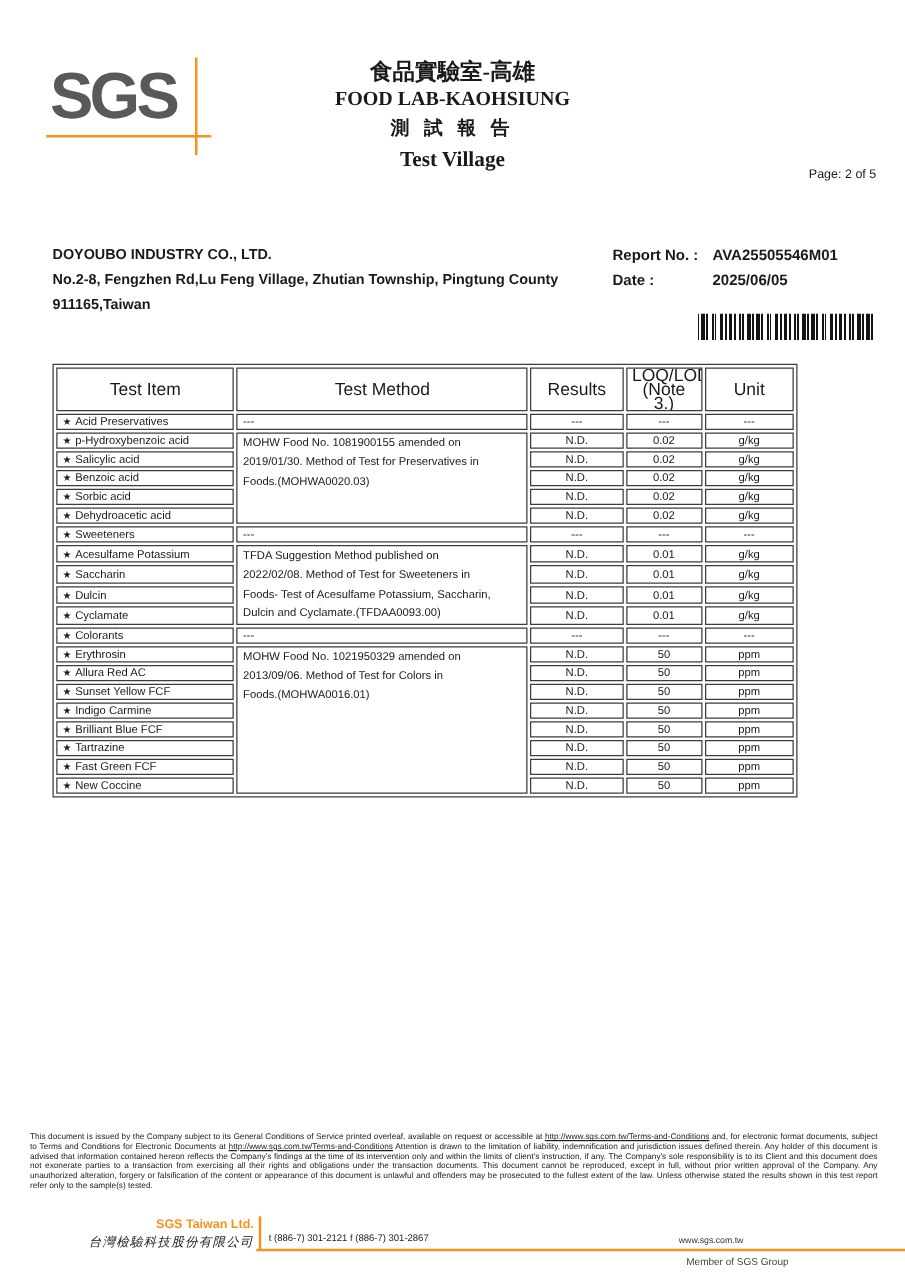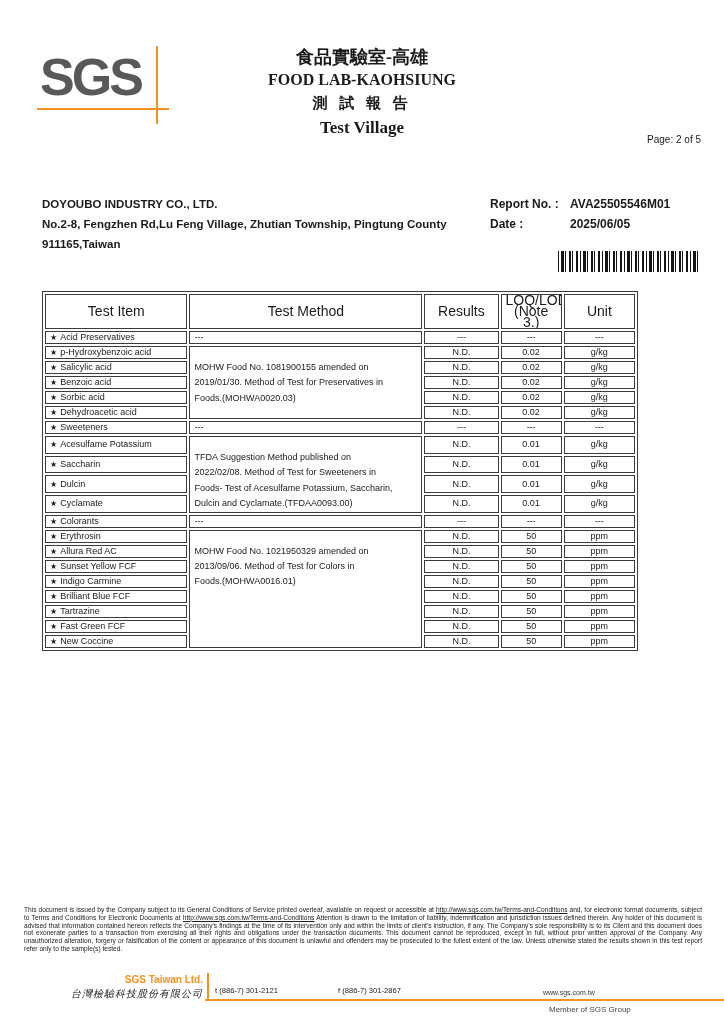--- a/index.html
+++ b/index.html
@@ -64,21 +64,21 @@
     padding: 0 4px;
     overflow: hidden;
   }
   .results-table th {
     height: 33px; font-weight: normal; font-size: 14px;
     text-align: center; vertical-align: middle; line-height: 11px;
   }
   .results-table td { height: 11px; line-height: 11px; }
   .c-item   { text-align: left; white-space: nowrap; }
   .c-method { text-align: left; white-space: pre-line; }
-  .c-method.merged { vertical-align: top; line-height: 15.4px; padding-top: 13px; margin-left: 20px; }
+  .c-method.merged { vertical-align: top; line-height: 15.4px; padding-top: 0; margin-left: 20px; }
   .c-center { text-align: center; }
   .star { font-size: 8px; margin-right: 3px; }
 
   
   .legal {
     position: absolute; left: 24px; top: 906px; width: 678px;
     font-size: 6.6px; line-height: 7.8px;
     text-align: justify; color: #222;
   }
   .legal .u { text-decoration: underline; }
@@ -90,21 +90,21 @@
   }
   .f-company-zh {
     position: absolute; left: 52px; top: 987px; width: 151px;
     text-align: right;
     font-family: "Liberation Serif", "DejaVu Serif", serif;
     font-style: italic; font-size: 10px; letter-spacing: 1px;
   }
   .f-vline { position: absolute; left: 207px; top: 973px; width: 2px; height: 27px; background: #f6921e; }
   .f-address { position: absolute; left: 215px; top: 974px; width: 480px; font-size: 7.6px; color: #222; }
   .f-phones { position: absolute; left: 215px; top: 986px; font-size: 7.6px; color: #222; }
-  .f-fax { margin-left: 58px; }
+  .f-fax { }
   .f-web { position: absolute; left: 543px; top: 989px; font-size: 7px; color: #333; }
   .f-hline { position: absolute; left: 205px; top: 999px; width: 519px; height: 2px; background: #f6921e; }
   .f-member { position: absolute; left: 549px; top: 1005px; font-size: 8px; color: #444; }
 </style>
 </head>
 <body>
 
 <div class="page">
 
   <div class="logo-wrap">

